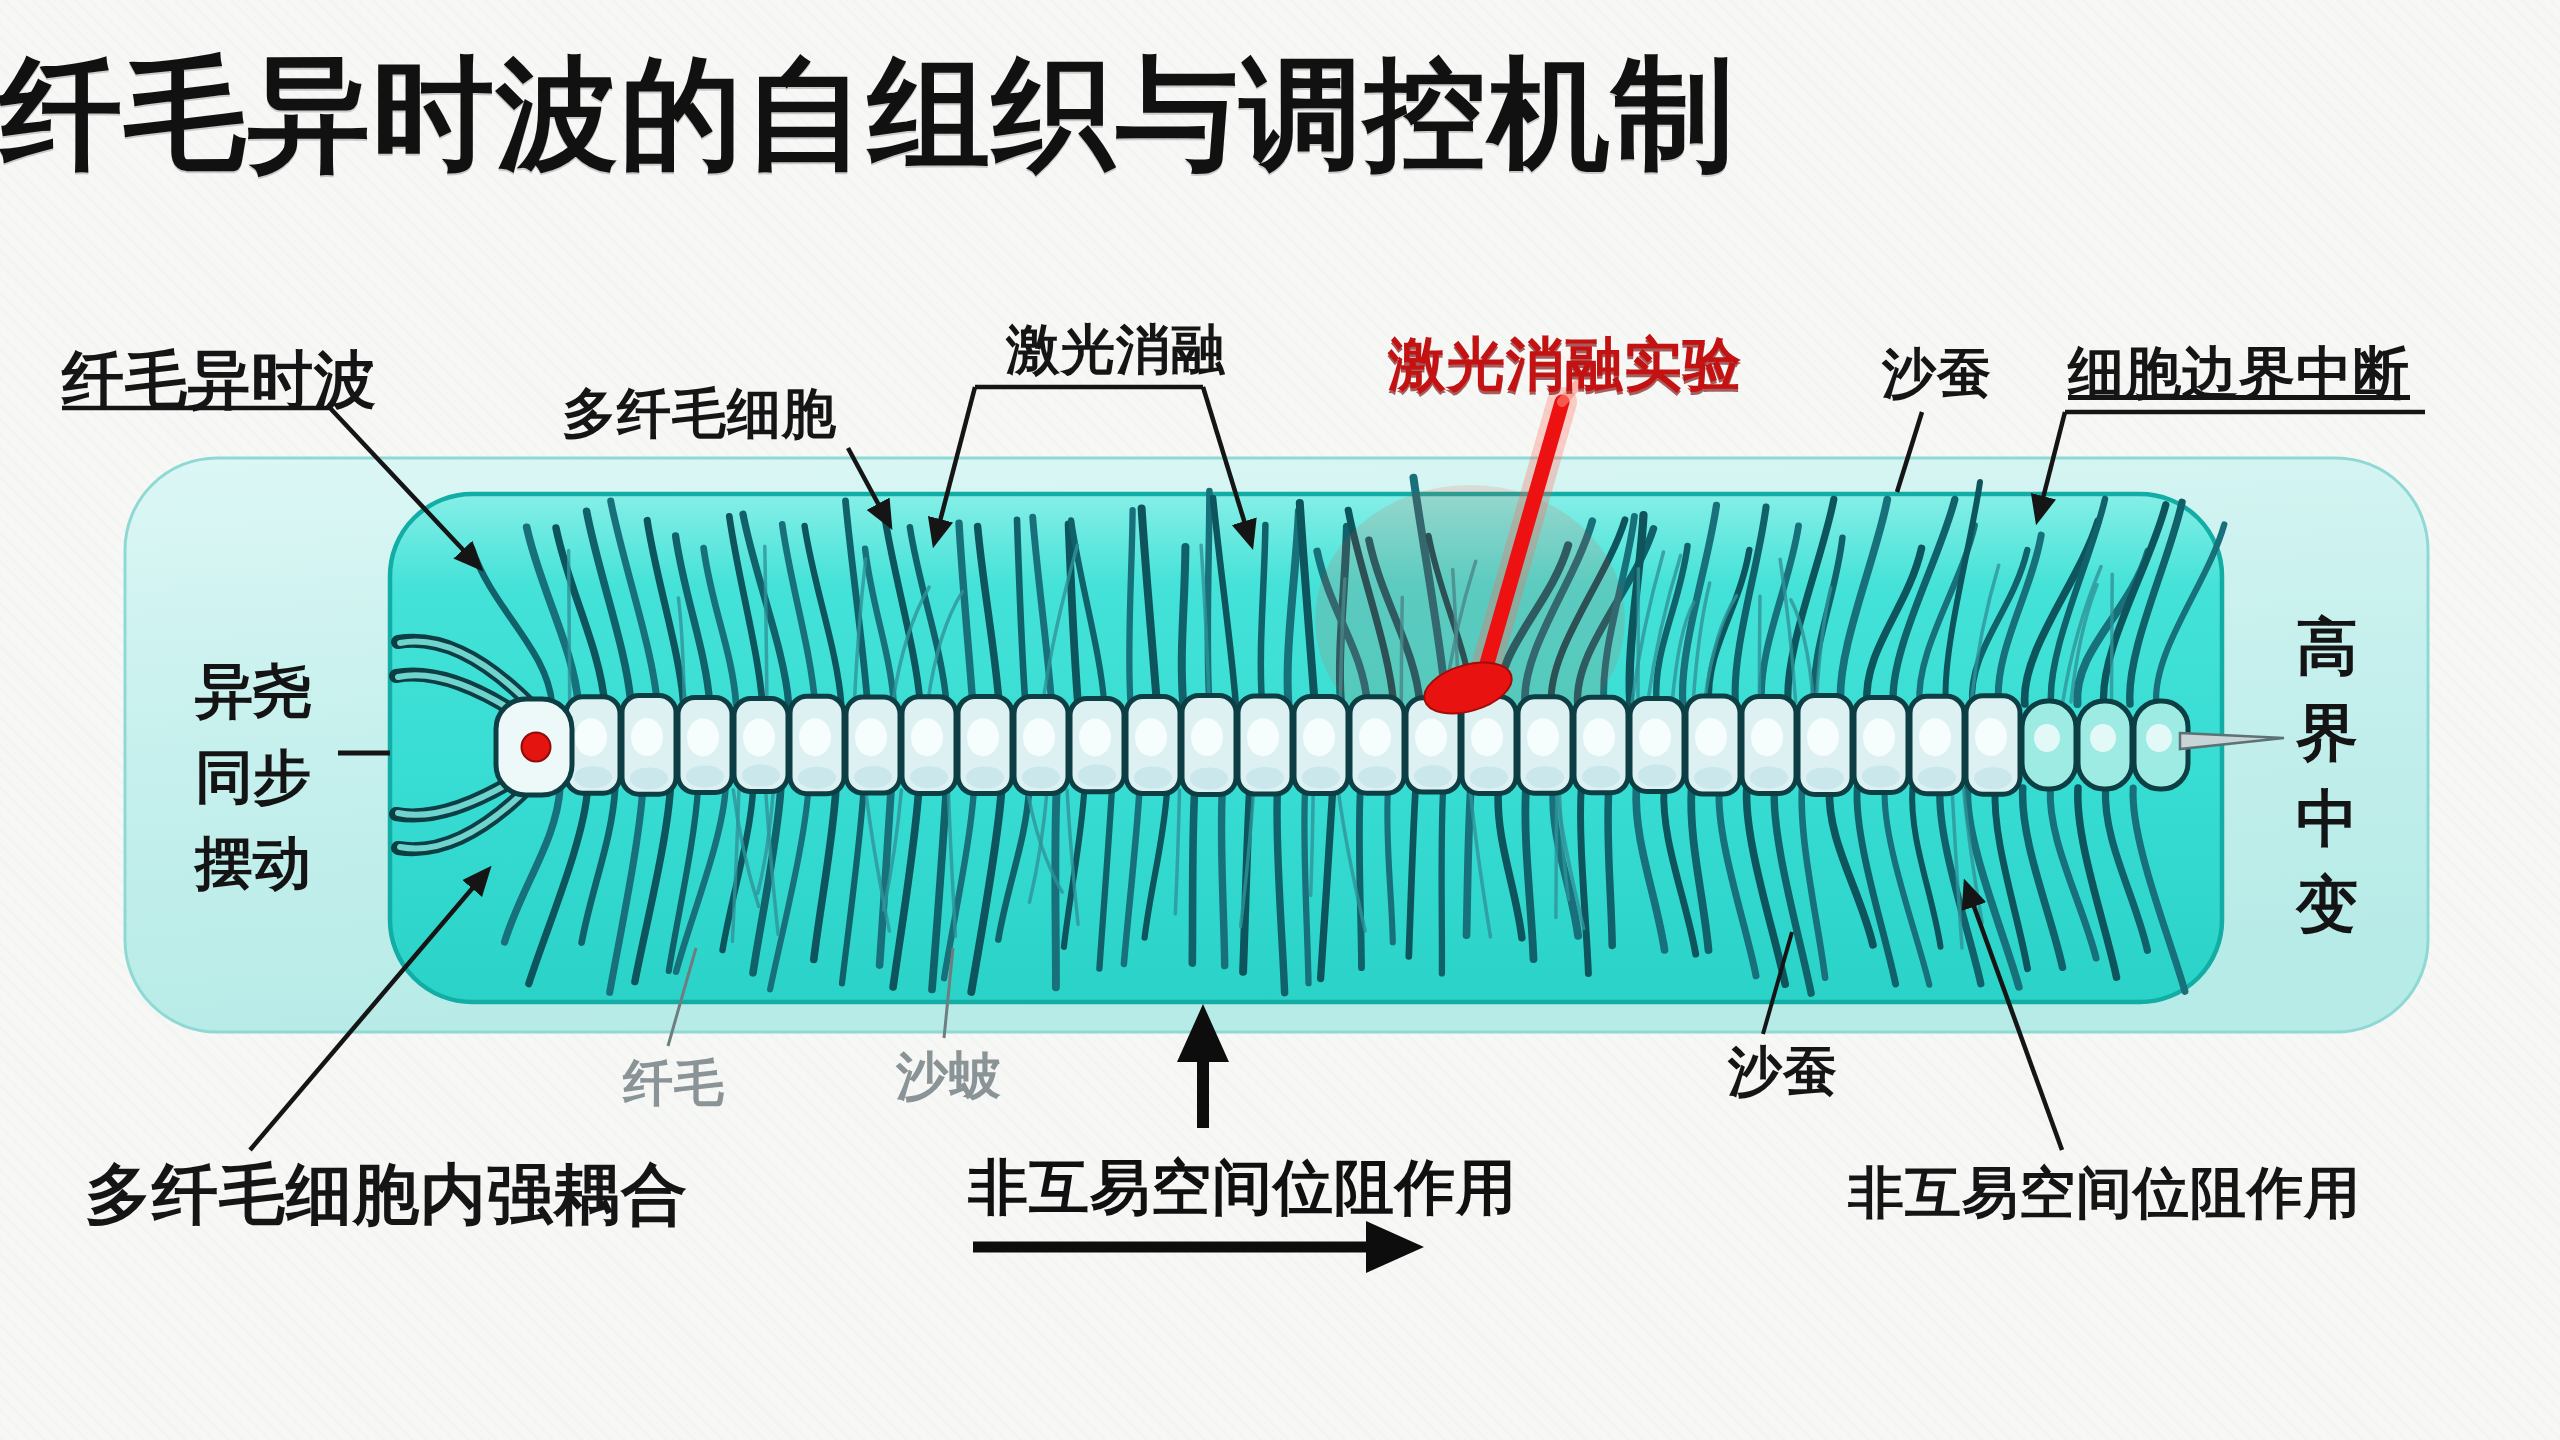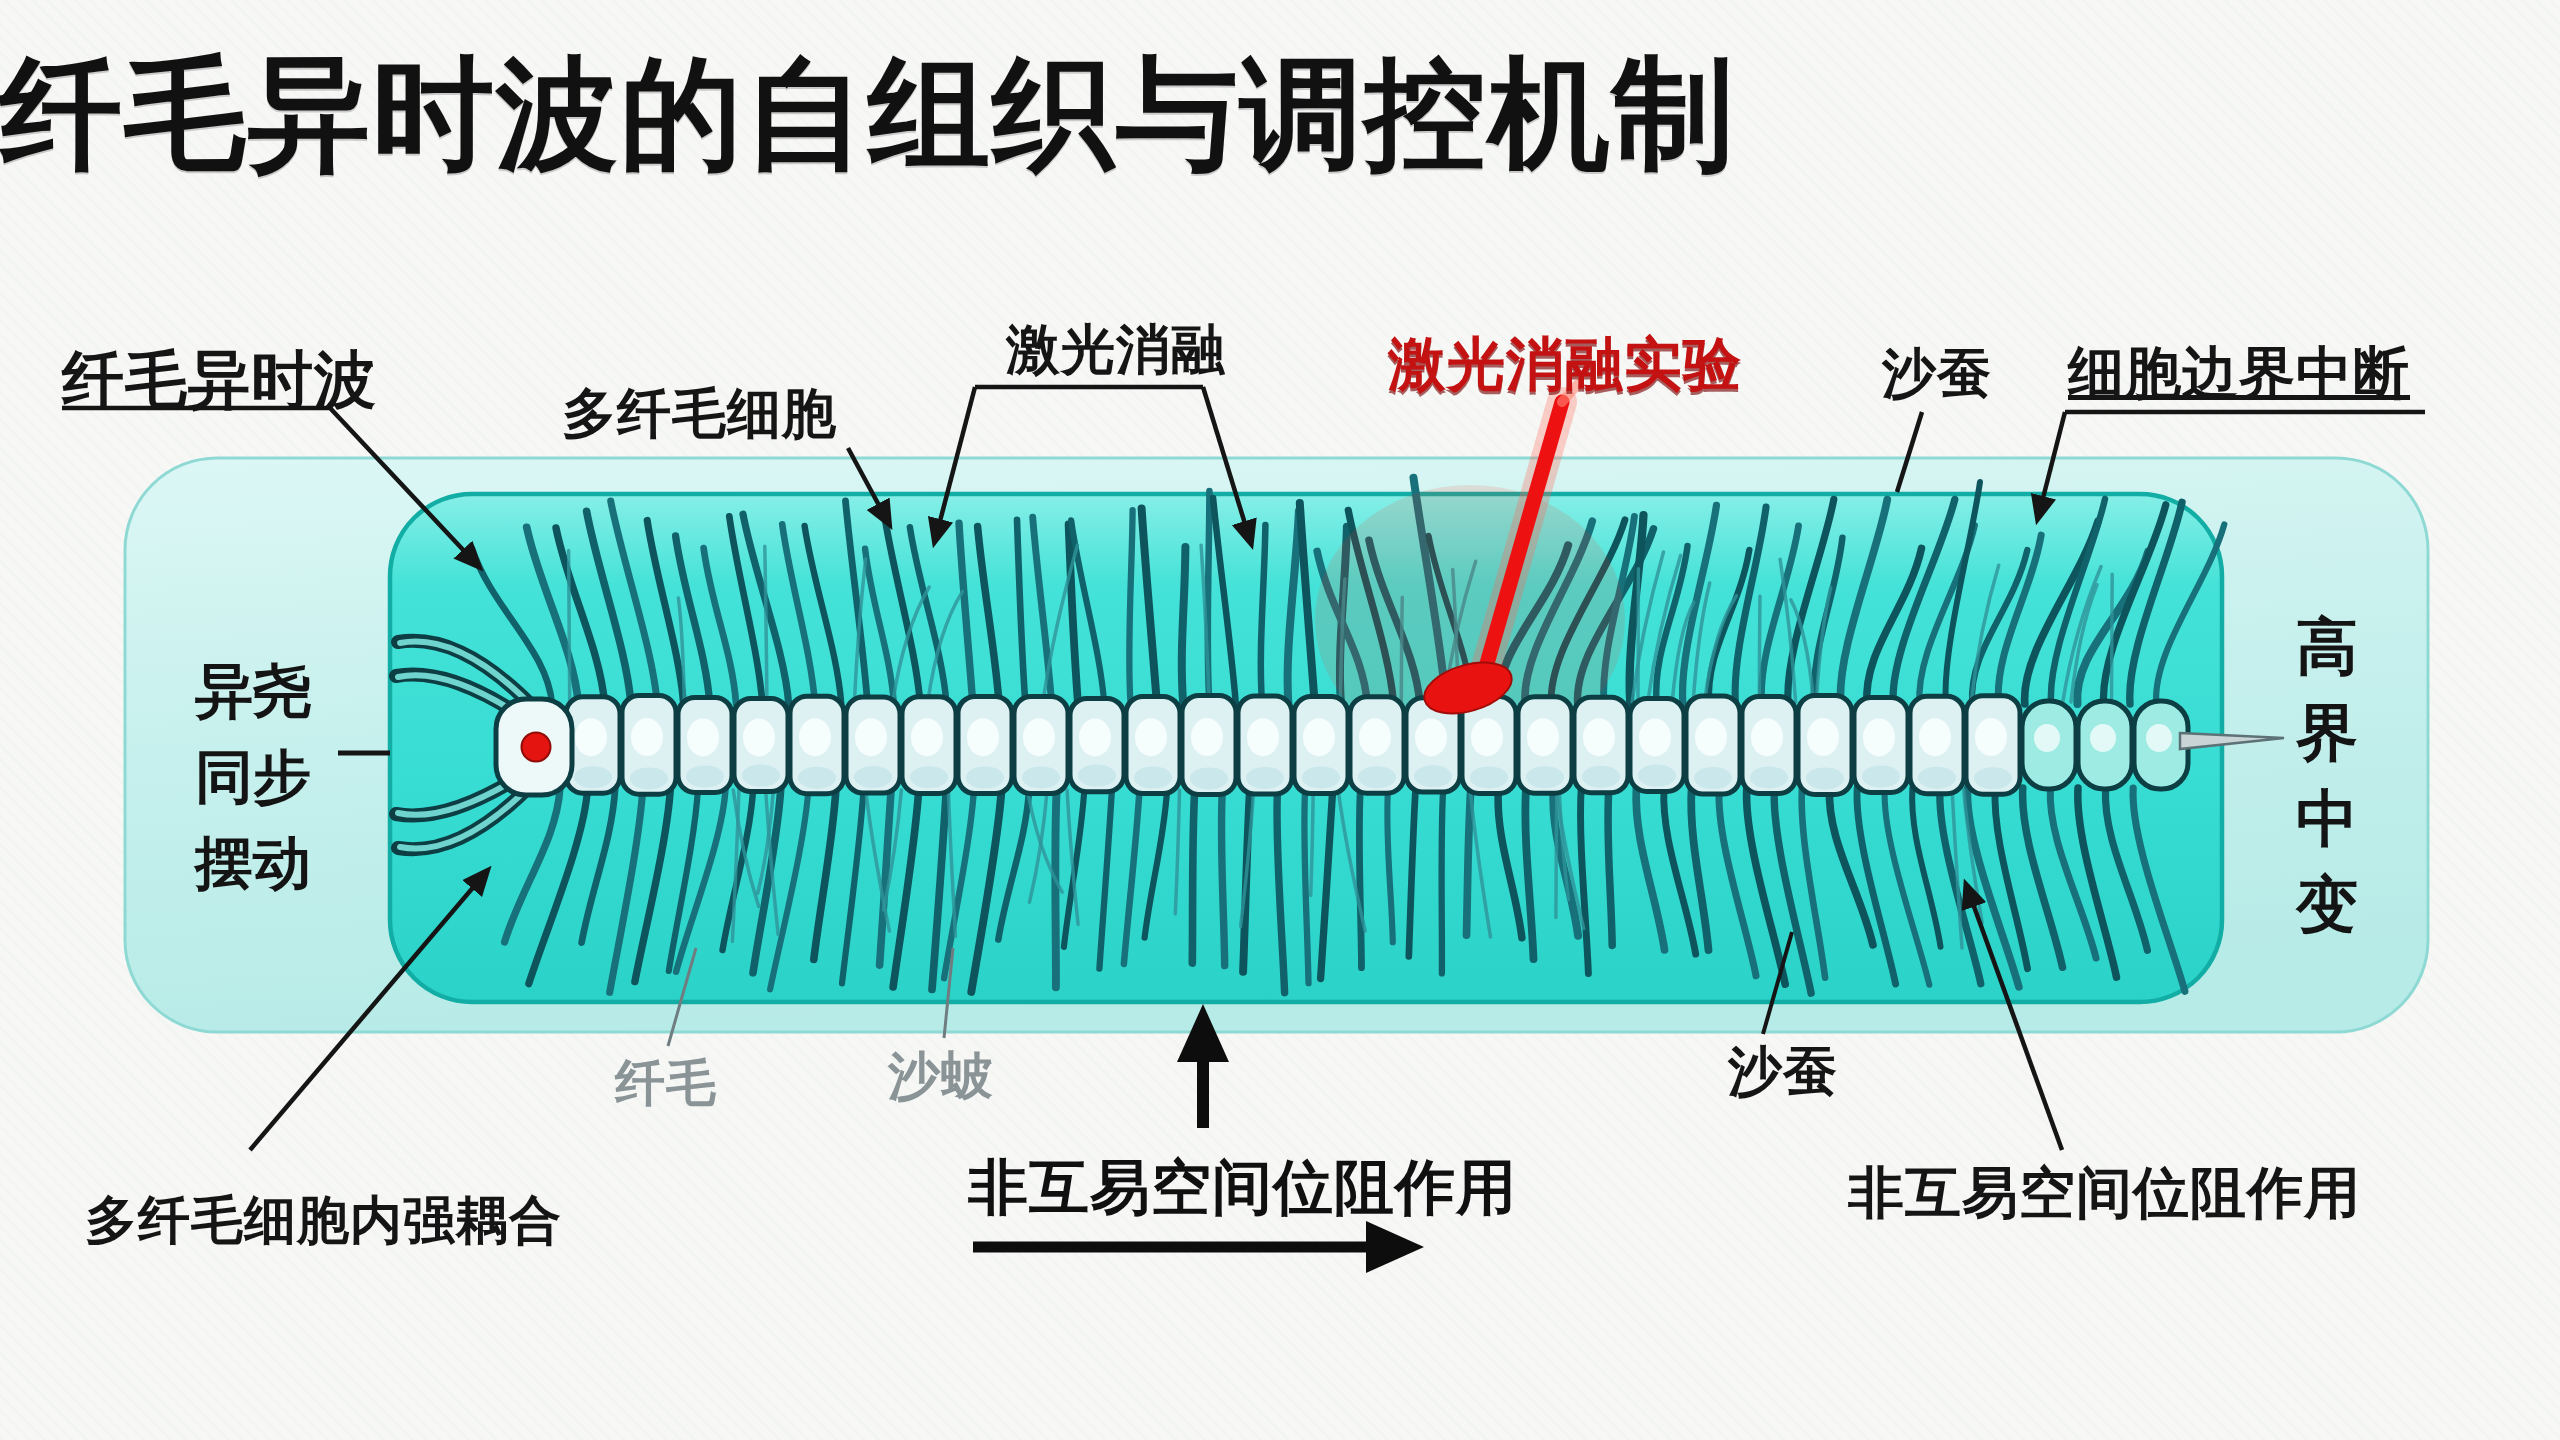--- a/index.html
+++ b/index.html
@@ -13,21 +13,21 @@
   }
   svg{position:absolute;left:0;top:0;}
   .lbl{position:absolute;white-space:nowrap;color:#151515;font-weight:600;letter-spacing:1px;}
   .title{
     position:absolute;left:0;right:0;top:34px;text-align:left;
     font-size:122px;font-weight:900;color:#111;letter-spacing:2px;
     text-shadow:0 2px 0 rgba(0,0,0,0.18);
   }
   .red{color:#c41212;font-weight:800;text-shadow:0 3px 0 rgba(122,10,10,.65);}
   .bold{font-weight:800;color:#101010;}
-  .muted{color:#8a9396;font-weight:600;}
+  .muted{color:#8a9396;font-weight:600;margin-left:8px;}
   .vstack{position:absolute;text-align:center;font-weight:600;}
   .vstack div{line-height:86px;}
 </style>
 </head>
 <body>
 
 <div id="stage">
 
   <svg width="2560" height="1440" viewBox="0 0 2560 1440">
     <defs>
@@ -381,16 +381,16 @@
     <div>高</div>
     <div>界</div>
     <div>中</div>
     <div>变</div>
   </div>
 
   <div class="lbl muted" style="left:615px;top:1050px;font-size:50px;">纤毛</div>
   <div class="lbl muted" style="left:888px;top:1042px;font-size:52px;">沙蚾</div>
   <div class="lbl" style="left:1728px;top:1036px;font-size:54px;">沙蚕</div>
 
-  <div class="lbl" style="left:85px;top:1150px;font-size:52px;margin-top:36px;">多纤毛细胞内强耦合</div>
+  <div class="lbl" style="left:85px;top:1150px;font-size:66px;">多纤毛细胞内强耦合</div>
   <div class="lbl bold" style="left:968px;top:1148px;font-size:60px;">非互易空间位阻作用</div>
   <div class="lbl" style="left:1848px;top:1156px;font-size:56px;">非互易空间位阻作用</div>
 </div>
 
 </body></html>

